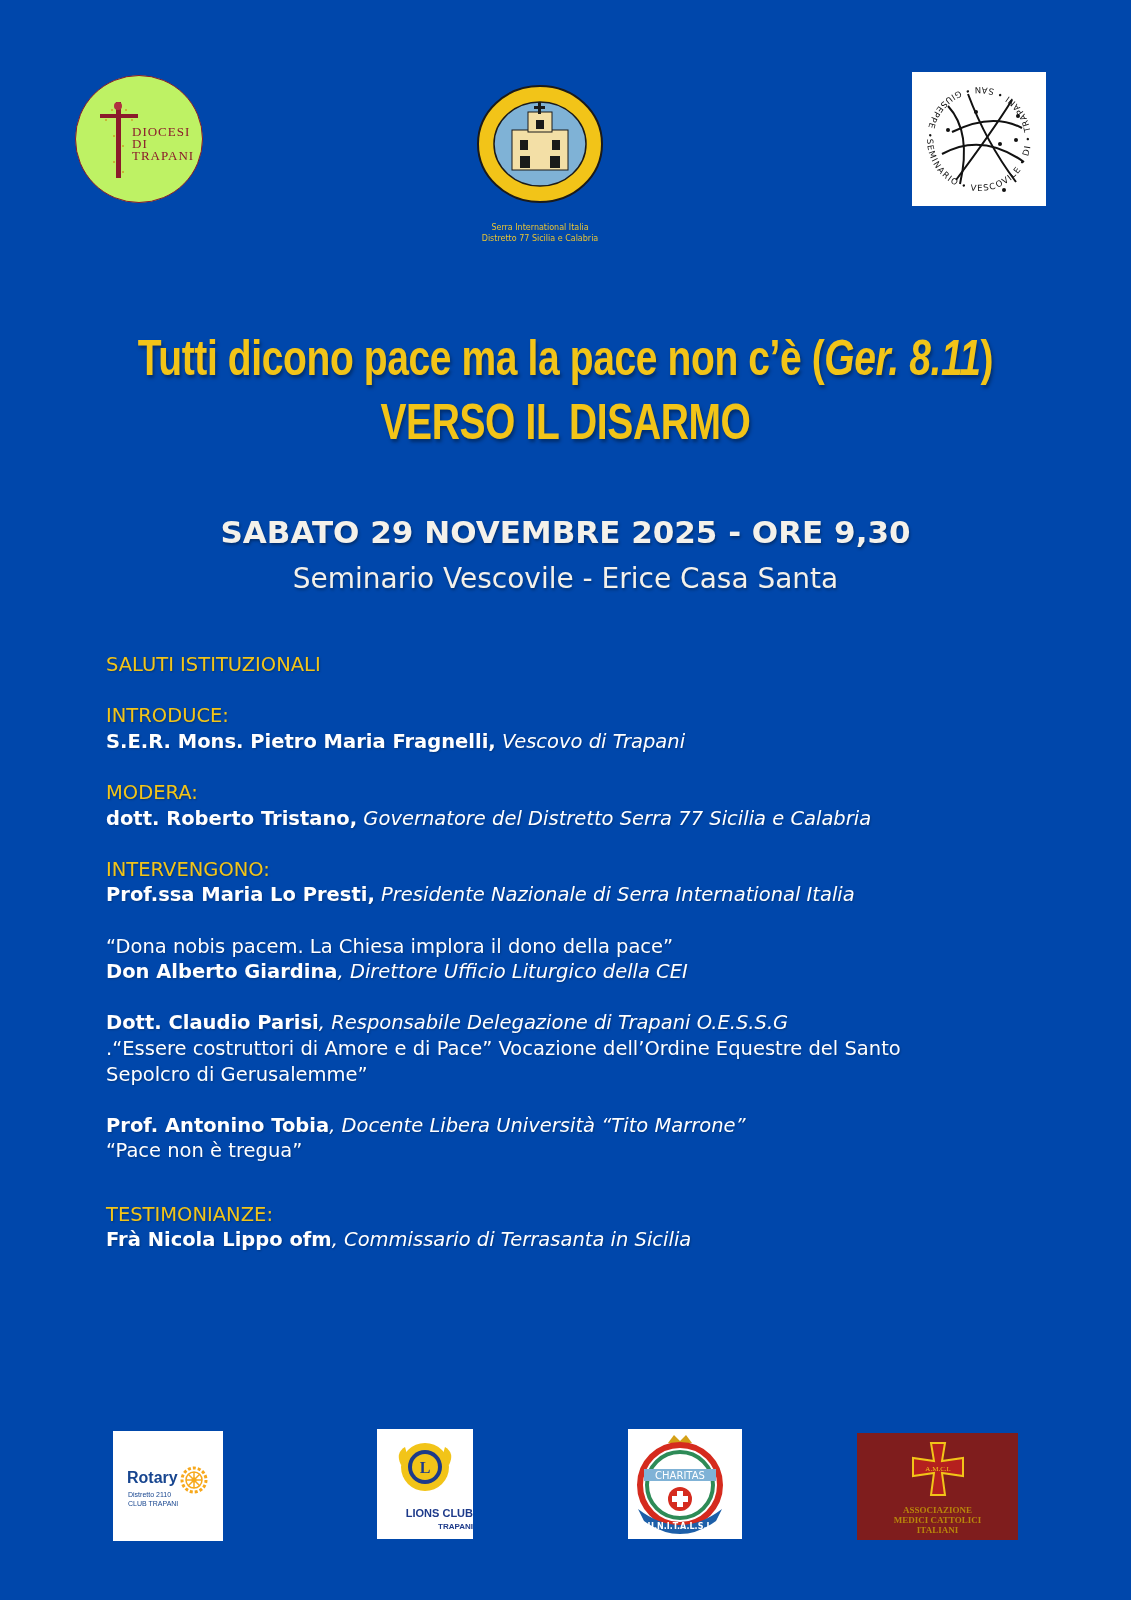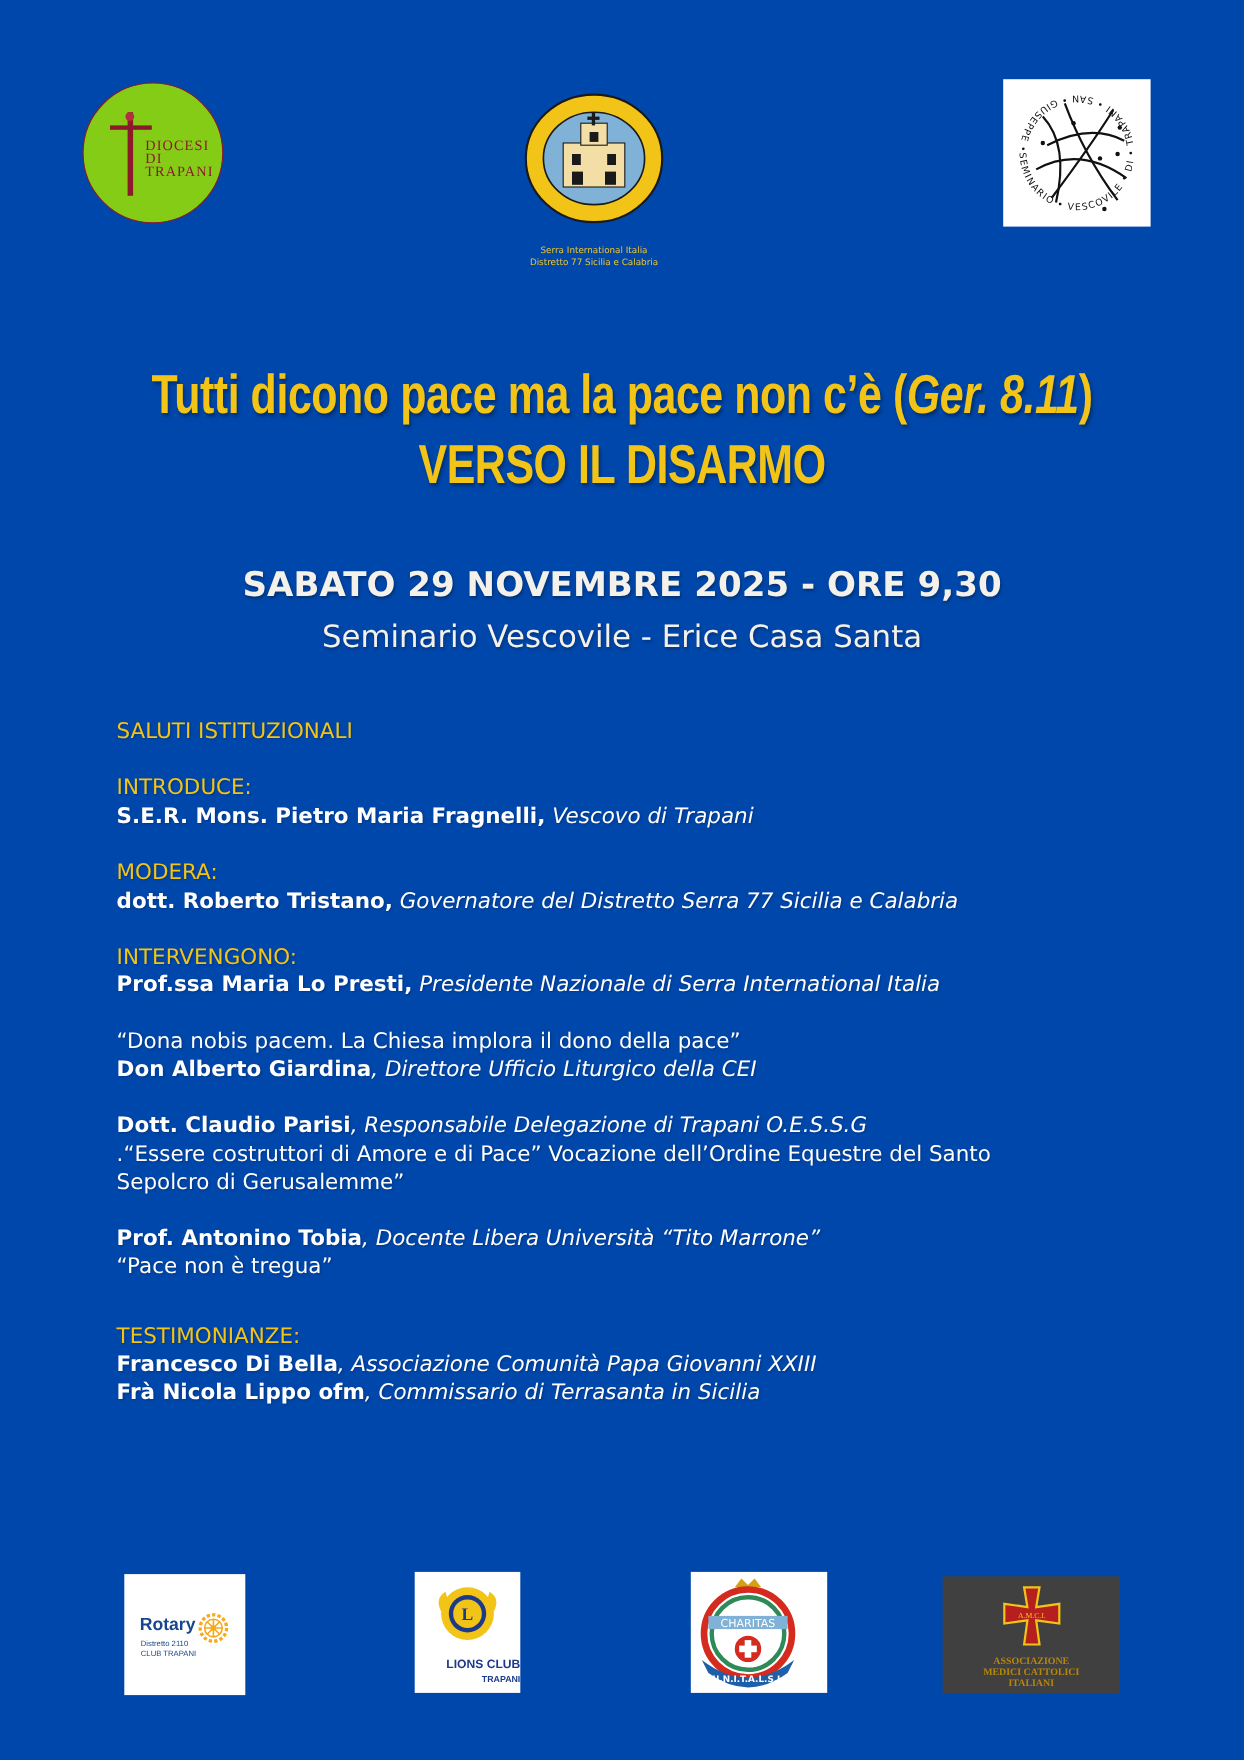--- a/index.html
+++ b/index.html
@@ -7,21 +7,21 @@
     width: 1131px; height: 1600px;
     background: #0047ab;
     position: relative; overflow: hidden;
     font-family: "DejaVu Sans", sans-serif;
     color: #ffffff;
   }
   .abs { position: absolute; }
   
   .logo-diocesi {
     left: 75px; top: 75px; width: 128px; height: 128px;
-    border-radius: 50%; background: #84cc16;
+    border-radius: 50%; background: #bef264;
     border: 1px solid #8b1a2b; box-sizing: border-box;
   }
   .logo-diocesi svg { position:absolute; left:0; top:0; }
   .diocesi-text {
     position:absolute; left:56px; top:50px;
     color:#8b1a2b; font-family:"Liberation Serif", serif;
     font-size:13px; line-height:12px; letter-spacing:1px;
   }
   .logo-serra { left: 470px; top: 78px; width: 140px; height: 130px; }
   .serra-caption {
@@ -63,22 +63,22 @@
   .program .name { font-weight: bold; }
   .program .role { font-style: italic; }
   .program .gap { height: 25.6px; }
   .program .gap2 { height: 38px; }
   .program div { text-shadow: 1px 1px 2px rgba(0,0,0,0.25); white-space: nowrap; }
   .program .wrap { white-space: normal; }
   
   .logo-box { background:#fff; }
   .logo-rotary { left:113px; top:1431px; width:110px; height:110px; }
   .logo-lions  { left:377px; top:1429px; width:96px;  height:110px; }
-  .logo-unitalsi { left:628px; top:1429px; width:124px; height:110px; }
-  .logo-amci { left:857px; top:1433px; width:161px; height:107px; background:#404040; }
+  .logo-unitalsi { left:628px; top:1429px; width:114px; height:110px; }
+  .logo-amci { left:857px; top:1433px; width:161px; height:107px; background:#7f1d1d; }
   .rotary-word { position:absolute; left:14px; top:38px; color:#17458f; font-weight:bold; font-size:16px; font-family:"Liberation Sans", sans-serif;}
   .rotary-sub { position:absolute; left:15px; top:59px; color:#17458f; font-size:7px; line-height:9px; font-family:"Liberation Sans", sans-serif;}
   .lions-text { position:absolute; left:0; width:96px; top:78px; text-align:right; color:#1d3a8a; font-family:Liberation Sans, sans-serif; font-weight:bold; font-size:11px; line-height:13px;}
   .lions-sub { font-size:8px;padding-left:14px; }
   .amci-text { position:absolute; left:0; width:161px; top:72px; text-align:center; color:#b8860b; font-family:"Liberation Serif", serif; font-weight:bold; font-size:9px; line-height:10px;}
 </style>
 </head>
 <body>
 
 <div class="abs logo-diocesi">
@@ -181,21 +181,20 @@
 
   <div><span class="name">Dott. Claudio Parisi</span><span class="role">, Responsabile Delegazione di Trapani O.E.S.S.G</span></div>
   <div class="wrap" style="width:880px">.“Essere costruttori di Amore e di Pace” Vocazione dell’Ordine Equestre del Santo Sepolcro di Gerusalemme”</div>
   <div class="gap"></div>
 
   <div><span class="name">Prof. Antonino Tobia</span><span class="role">, Docente Libera Università “Tito Marrone”</span></div>
   <div>“Pace non è tregua”</div>
   <div class="gap2"></div>
 
   <div class="label">TESTIMONIANZE:</div>
-  <div><span class="name">Francesco Di Bella</span><span class="role">, Associazione Comunità Papa Giovanni XXIII</span></div>
   <div><span class="name">Frà Nicola Lippo ofm</span><span class="role">, Commissario di Terrasanta in Sicilia</span></div>
 </div>
 
 <div class="abs logo-box logo-rotary">
   <span class="rotary-word">Rotary</span>
   <svg style="position:absolute;left:66px;top:34px" width="30" height="30" viewBox="0 0 30 30">
     <circle cx="15" cy="15" r="12" fill="none" stroke="#f7a81b" stroke-width="3" stroke-dasharray="3 2"></circle>
     <circle cx="15" cy="15" r="8" fill="none" stroke="#f7a81b" stroke-width="1.5"></circle>
     <g stroke="#f7a81b" stroke-width="1.5">
       <line x1="15" y1="7" x2="15" y2="23"></line>

